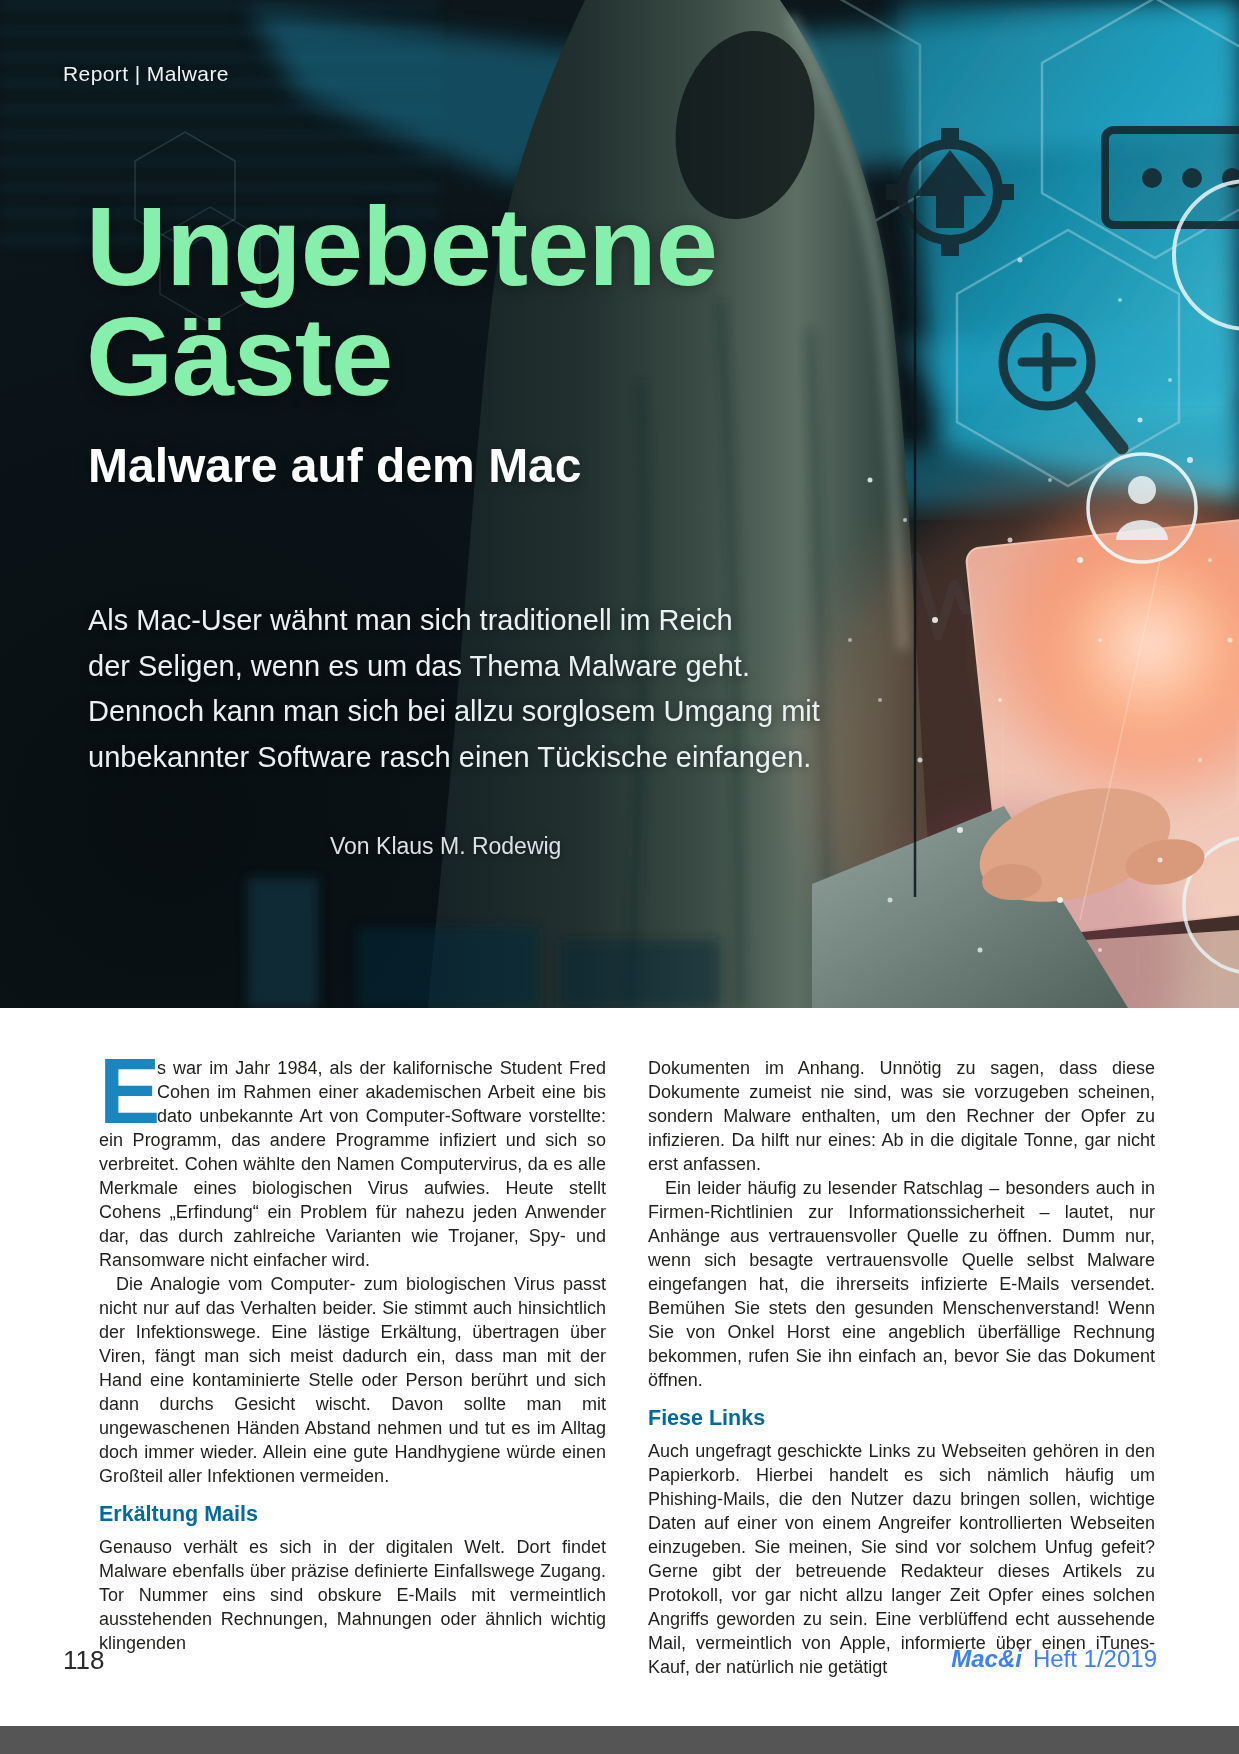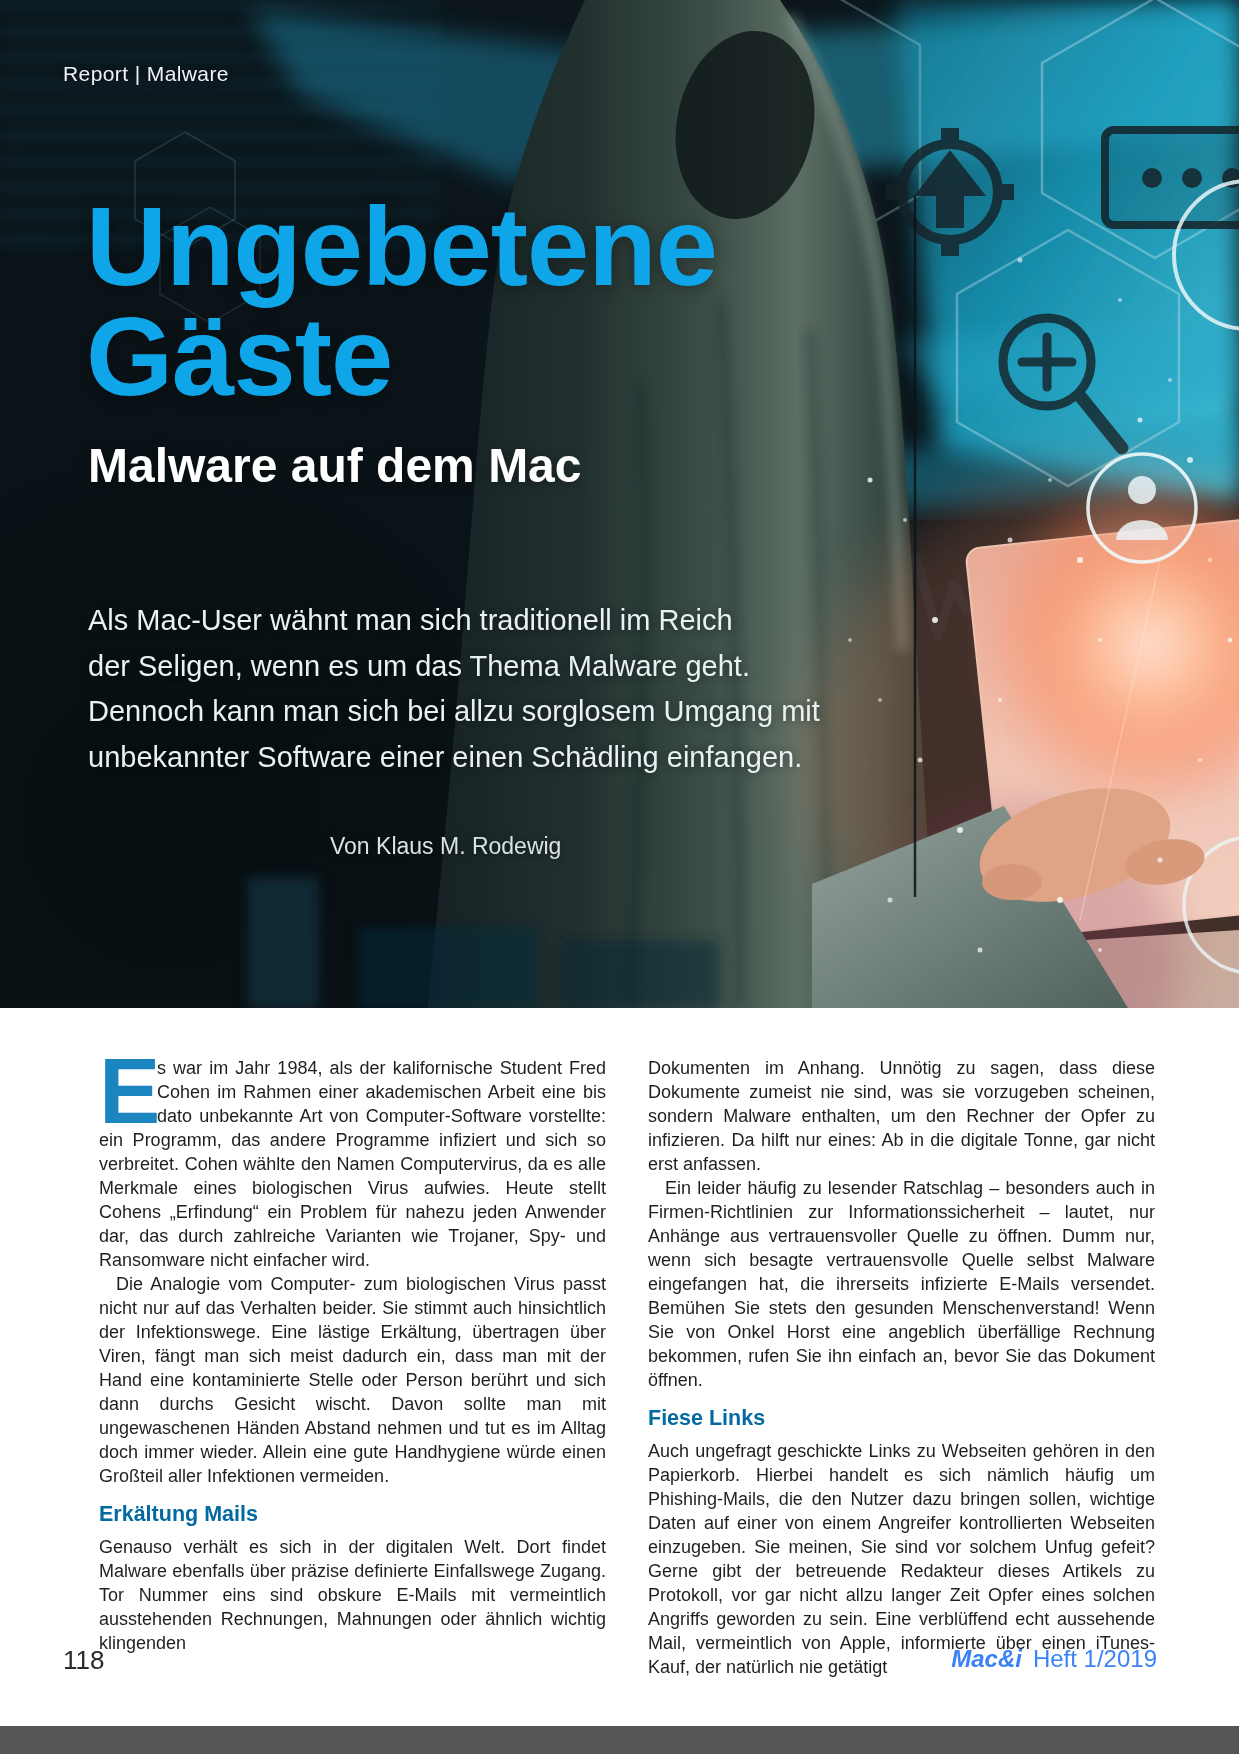--- a/index.html
+++ b/index.html
@@ -5,21 +5,21 @@
 <style>
   html,body{margin:0;padding:0;background:#555;}
   .page{position:relative;width:1239px;height:1726px;background:#ffffff;margin:0 auto;
         overflow:hidden;font-family:"Liberation Sans",sans-serif;}
   
   .hero{position:absolute;left:0;top:0;width:1239px;height:1008px;background:#0c161b;overflow:hidden;}
   .hero svg{position:absolute;left:0;top:0;}
   .kicker{position:absolute;left:63px;top:62px;font-size:21px;letter-spacing:.4px;
           color:#eef4f5;text-shadow:0 1px 6px rgba(0,0,0,.5);}
   .title{position:absolute;left:86px;top:192px;font-size:112px;line-height:110px;font-weight:700;
-         letter-spacing:-1px;color:#0ea5e9;text-shadow:0 2px 16px rgba(0,0,0,.35);}
+         letter-spacing:-1px;color:#86efac;text-shadow:0 2px 16px rgba(0,0,0,.35);}
   .subtitle{position:absolute;left:88px;top:438px;font-size:48px;font-weight:700;color:#ffffff;
             text-shadow:0 2px 12px rgba(0,0,0,.35);}
   .intro{position:absolute;left:88px;top:598px;font-size:29px;line-height:45.5px;color:#eaf1f2;
          text-shadow:0 1px 8px rgba(0,0,0,.45);}
   .byline{position:absolute;left:330px;top:833px;width:400px;text-align:left;
           font-size:23px;color:#d9e2e4;text-shadow:0 1px 6px rgba(0,0,0,.5);}
   
   .col{position:absolute;width:507px;font-size:18px;line-height:24px;color:#201f1d;
        text-align:justify;}
   .col-left{left:99px;top:1056px;}
@@ -212,21 +212,21 @@
     <div class="kicker">Report | Malware</div>
     <div class="title">
       <div>Ungebetene</div>
       <div>Gäste</div>
     </div>
     <div class="subtitle">Malware auf dem Mac</div>
     <div class="intro">
       <div>Als Mac-User wähnt man sich traditionell im Reich</div>
       <div>der Seligen, wenn es um das Thema Malware geht.</div>
       <div>Dennoch kann man sich bei allzu sorglosem Umgang mit</div>
-      <div>unbekannter Software einer einen Schädling einfangen.</div>
+      <div>unbekannter Software rasch einen Tückische einfangen.</div>
     </div>
     <div class="byline">Von Klaus M. Rodewig</div>
   </div>
 
   <div class="col col-left">
     <p><span class="dropcap">E</span><span>s war im Jahr 1984, als der kalifornische Student Fred Cohen im Rahmen einer akademischen Arbeit eine bis dato unbekannte Art von Computer-Software vorstellte: ein Programm, das andere Programme infiziert und sich so verbreitet. Cohen wählte den Namen Computervirus, da es alle Merkmale eines biologischen Virus aufwies. Heute stellt Cohens „Erfindung“ ein Problem für nahezu jeden Anwender dar, das durch zahlreiche Varianten wie Trojaner, Spy- und Ransomware nicht einfacher wird.</span></p>
     <p class="ind">Die Analogie vom Computer- zum biologischen Virus passt nicht nur auf das Verhalten beider. Sie stimmt auch hinsichtlich der Infektionswege. Eine lästige Erkältung, übertragen über Viren, fängt man sich meist dadurch ein, dass man mit der Hand eine kontaminierte Stelle oder Person berührt und sich dann durchs Gesicht wischt. Davon sollte man mit ungewaschenen Händen Abstand nehmen und tut es im Alltag doch immer wieder. Allein eine gute Handhygiene würde einen Großteil aller Infektionen vermeiden.</p>
     <h3>Erkältung Mails</h3>
     <p>Genauso verhält es sich in der digitalen Welt. Dort findet Malware ebenfalls über präzise definierte Einfallswege Zugang. Tor Nummer eins sind obskure E-Mails mit vermeintlich ausstehenden Rechnungen, Mahnungen oder ähnlich wichtig klingenden</p>
   </div>

